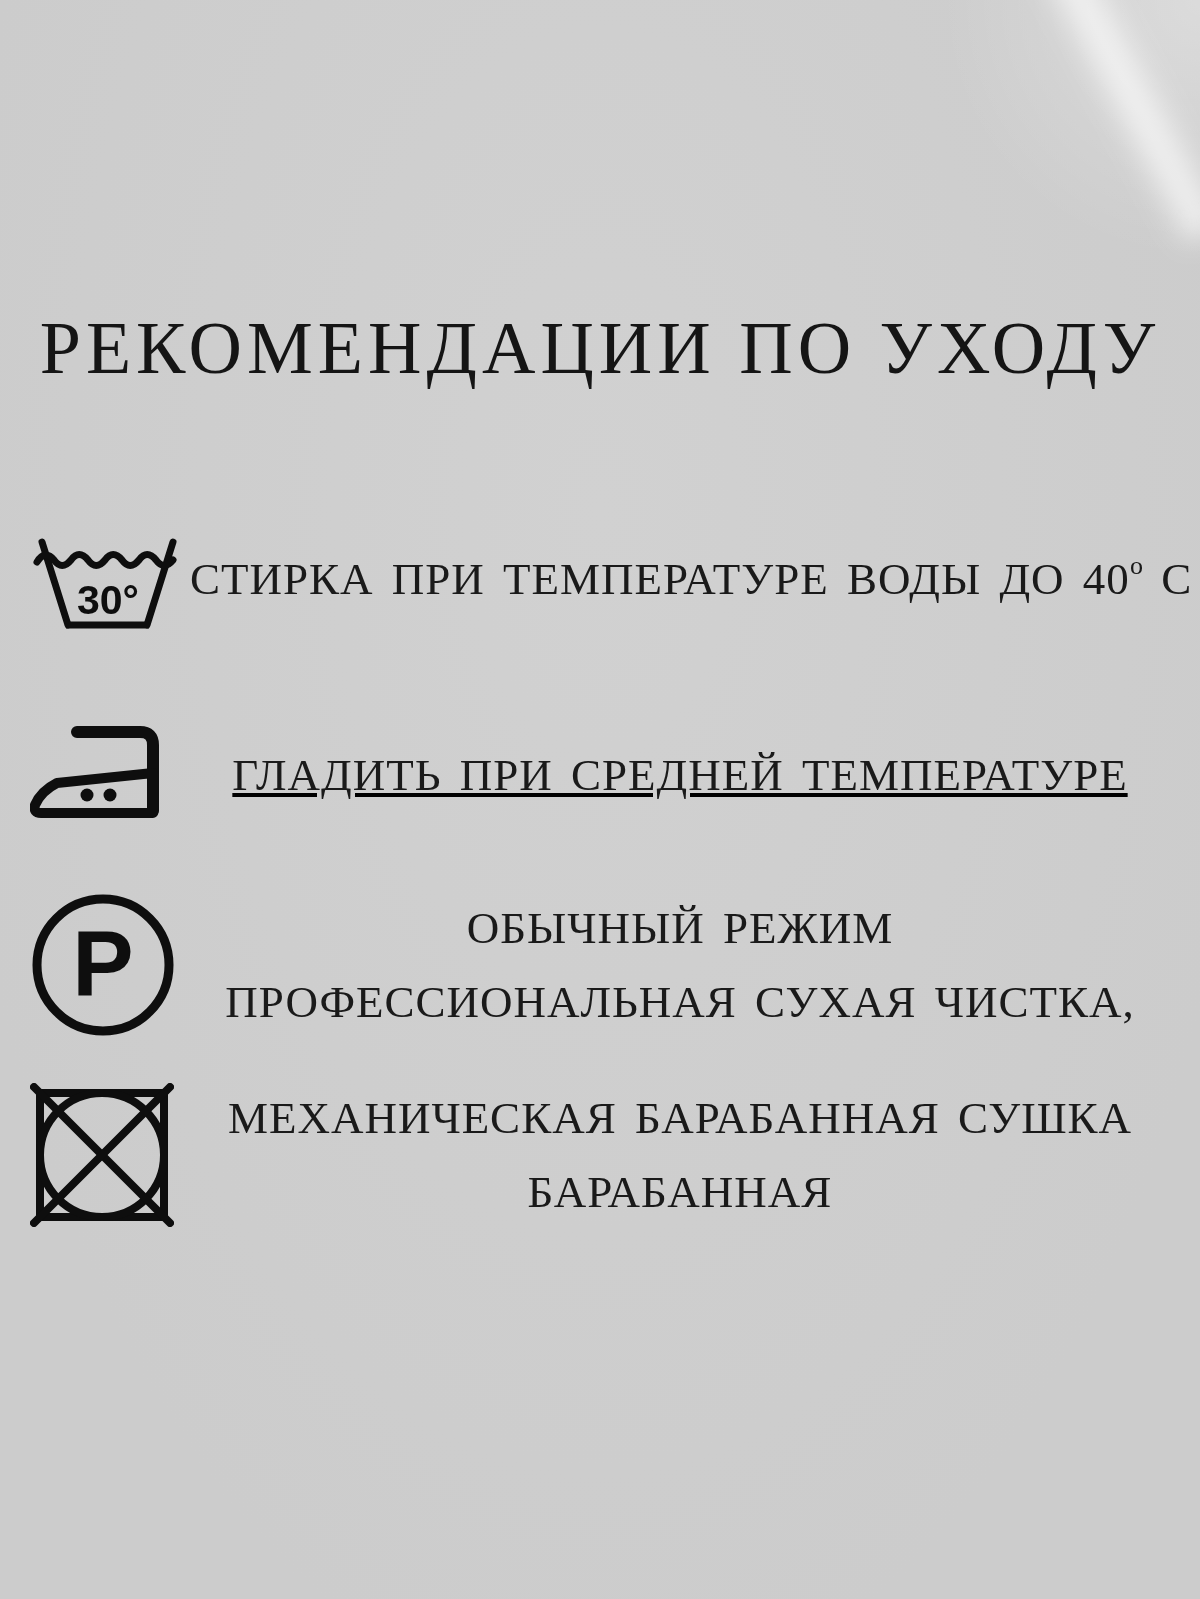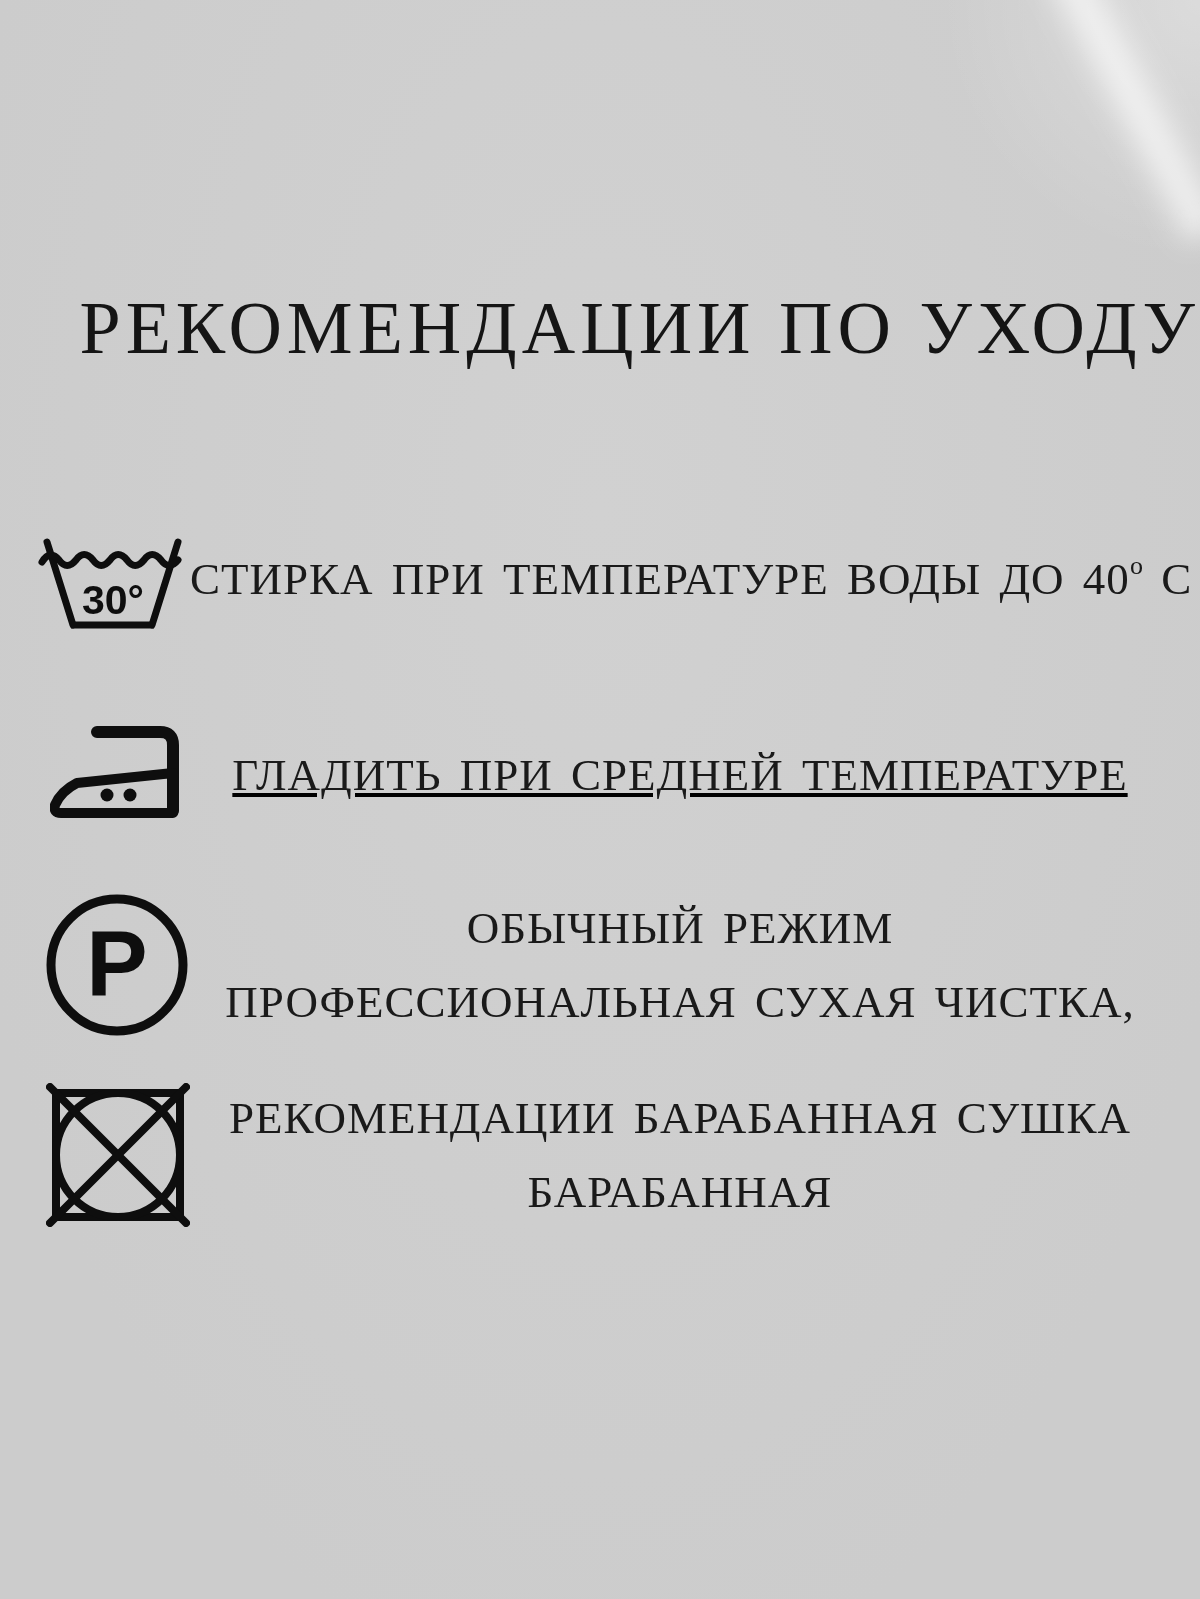--- a/index.html
+++ b/index.html
@@ -17,43 +17,43 @@
     position:absolute;
     top:12px;right:-120px;
     width:430px;height:64px;
     background:linear-gradient(to bottom, rgba(255,255,255,0) 0%, rgba(255,255,255,0.8) 50%, rgba(255,255,255,0) 100%);
     transform:rotate(62deg);
     filter:blur(13px);
     pointer-events:none;
   }
   .title{
     position:absolute;
-    top:288px;left:0;right:0;
-    text-align:right;
+    top:308px;left:0;right:0;
+    text-align:center;
     font-size:74px;
     line-height:1.1;
     letter-spacing:5px;
     color:#151515;
     white-space:nowrap;
   }
   .row{
     position:absolute;
     left:30px;right:30px;
     display:flex;
     align-items:center;
   }
   .row-wash{top:520px;height:125px;}
   .row-iron{top:700px;height:150px;text-decoration:underline;}
   .row-dry {top:890px;height:150px;}
   .row-tumble{top:1080px;height:150px;}
   .icon-cell{
     flex:0 0 160px;
     display:flex;
     align-items:center;
-    justify-content:flex-end;
+    justify-content:flex-start;
   }
   .text-cell{
     flex:1;
     text-align:center;
     font-size:45px;
     line-height:74px;
     color:#1a1a1a;
     letter-spacing:1px;
     word-spacing:6px;
     white-space:nowrap;
@@ -122,18 +122,18 @@
   <div class="row row-tumble">
     <div class="icon-cell">
       <svg width="144" height="144" viewBox="0 0 144 144">
         <rect class="stroke" stroke-width="8" x="10" y="10" width="124" height="124"></rect>
         <circle class="stroke" stroke-width="8" cx="72" cy="72" r="62"></circle>
         <path class="stroke" stroke-width="8" stroke-linecap="round" d="M4 4 L140 140"></path>
         <path class="stroke" stroke-width="8" stroke-linecap="round" d="M140 4 L4 140"></path>
       </svg>
     </div>
     <div class="text-cell">
-      <div>РЕКОМЕНДАЦИИ БАРАБАННАЯ СУШКА</div>
+      <div>МЕХАНИЧЕСКАЯ БАРАБАННАЯ СУШКА</div>
       <div>БАРАБАННАЯ</div>
     </div>
   </div>
 
 </div>
 
 </body></html>

